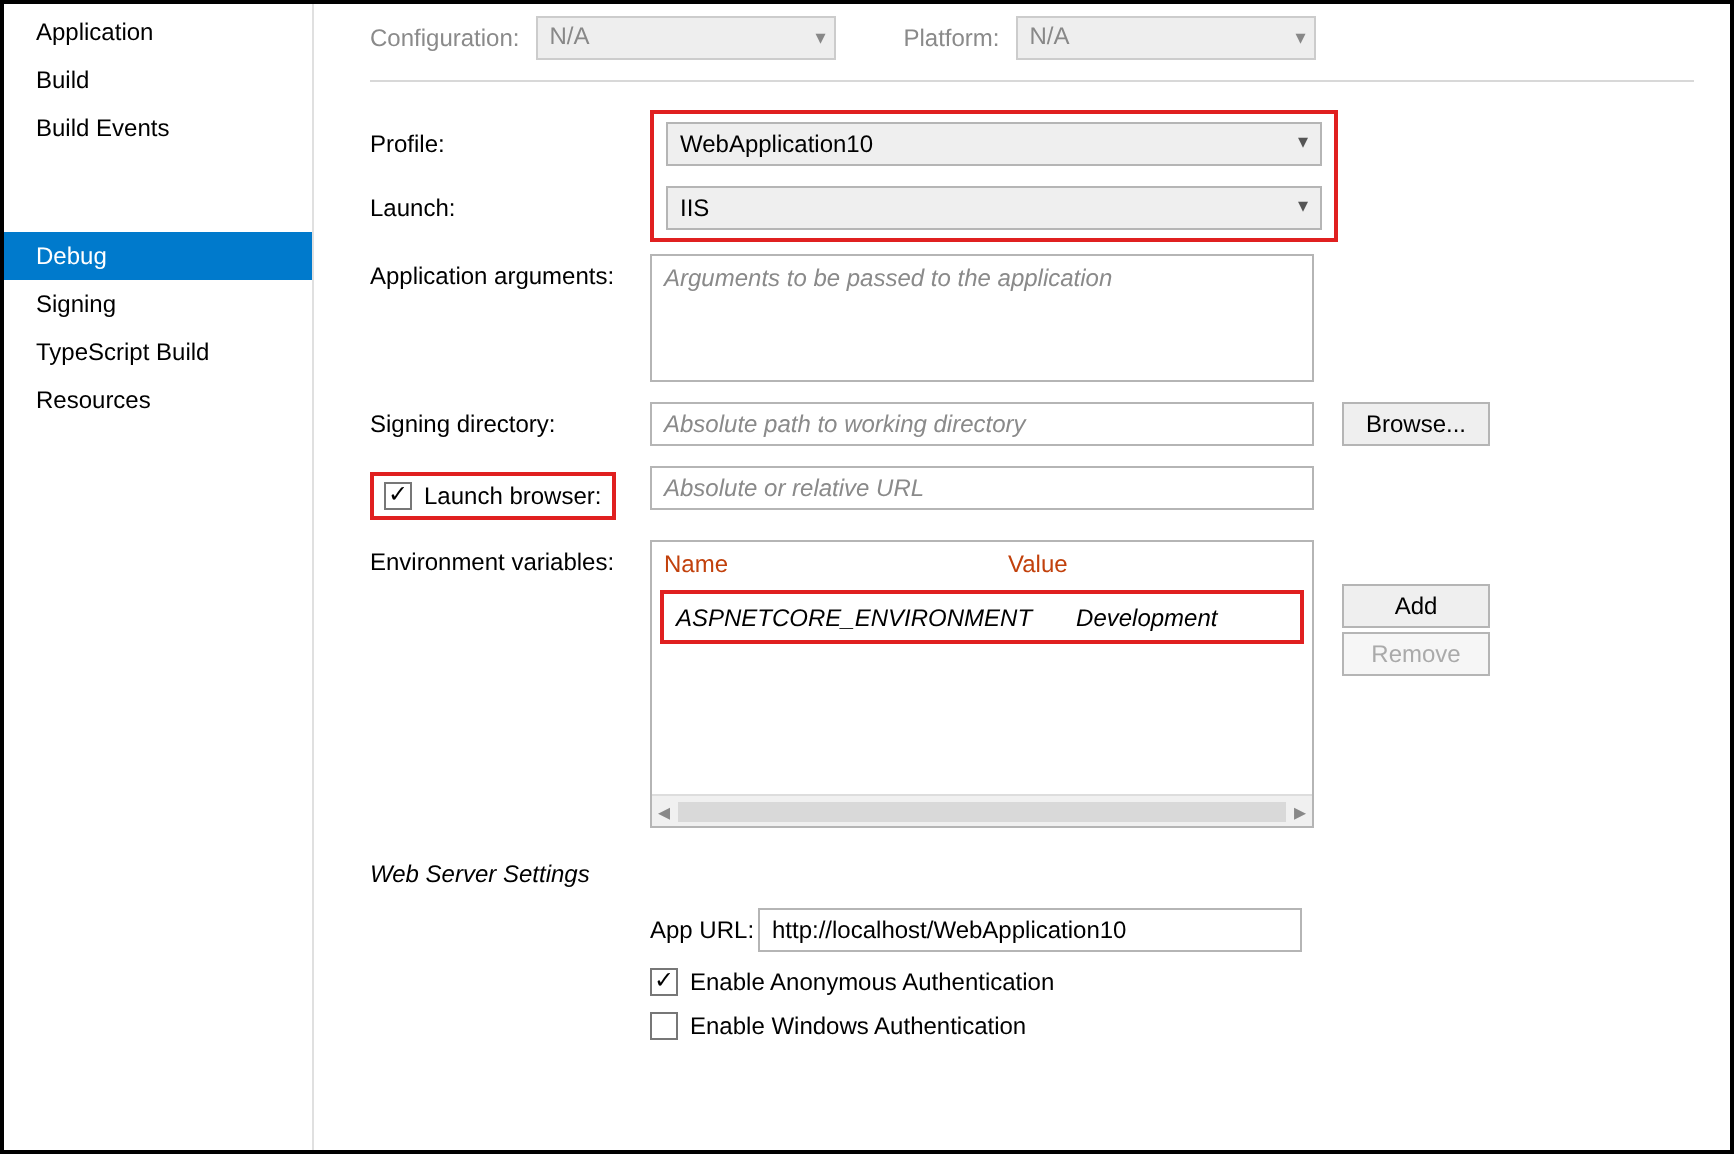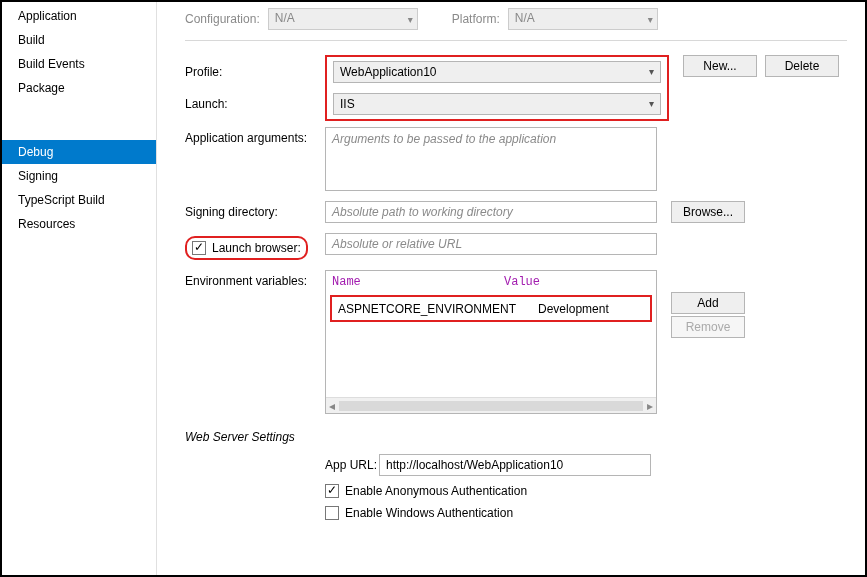--- a/index.html
+++ b/index.html
@@ -175,30 +175,29 @@
     border: 1px solid #b5b5b5;
     background: #fff;
     display: flex;
     flex-direction: column;
   }
   .env-table .header, .env-table .datarow {
     display: flex;
   }
   .env-table .header div {
     padding: 4px 6px;
-    color: #a21caf;
-    font-family: Liberation Mono, monospace;
+    color: #c2410c;
   }
   .env-table .header .col-1 { flex: 0 0 172px; }
   .env-table .header .col-2 { flex: 1; }
   .env-table .body {
     flex: 1;
     overflow: hidden;
   }
-  .env-table .datarow { border-top: 1px solid transparent; }
+  .env-table .datarow { border-top: 1px solid transparent; font-style: italic; }
   .env-table .datarow div { padding: 4px 6px; }
   .env-table .datarow .col-1 { flex: 0 0 172px; }
   .env-table .datarow .col-2 { flex: 1; margin-left: 10px; }
   .table-highlight {
     border: 2px solid #e02020;
     margin: 2px 4px 0 4px;
   }
   .scrollbar {
     height: 16px;
     background: #f0f0f0;
@@ -240,21 +239,20 @@
     padding-top: 3px;
   }
 </style>
 </head>
 <body>
 
 <div class="sidebar">
   <div class="sidebar-item">Application</div>
   <div class="sidebar-item">Build</div>
   <div class="sidebar-item">Build Events</div>
-  <div class="sidebar-item">Package</div>
   <div class="sidebar-item active">Debug</div>
   <div class="sidebar-item">Signing</div>
   <div class="sidebar-item">TypeScript Build</div>
   <div class="sidebar-item">Resources</div>
 </div>
 
 <div class="main">
 
   <div class="config-bar">
     <label>Configuration:</label>
@@ -278,24 +276,20 @@
     <div class="profile-highlight" style="width:344px;">
       <div class="dropdown" style="margin-bottom:10px;">
         <span>WebApplication10</span>
         <span class="caret">▾</span>
       </div>
       <div class="dropdown">
         <span>IIS</span>
         <span class="caret">▾</span>
       </div>
     </div>
-    <div class="right-buttons">
-      <button class="btn wide">New...</button>
-      <button class="btn wide">Delete</button>
-    </div>
   </div>
 
   <div class="row" style="margin-top:6px;">
     <div class="label">Application arguments:</div>
     <div class="control">
       <div class="textarea placeholder">Arguments to be passed to the application</div>
     </div>
   </div>
 
   <div class="row">
@@ -303,21 +297,21 @@
     <div class="control">
       <div class="textinput placeholder">Absolute path to working directory</div>
     </div>
     <div class="right-buttons">
       <button class="btn wide">Browse...</button>
     </div>
   </div>
 
   <div class="row">
     <div class="launch-check-wrap">
-      <span class="highlight" style="display:inline-flex; align-items:center; padding:3px 5px;border-radius:10px;">
+      <span class="highlight" style="display:inline-flex; align-items:center; padding:3px 5px;">
         <span class="checkbox">
           <span class="chkbox checked"></span>
           <span>Launch browser:</span>
         </span>
       </span>
     </div>
     <div class="control" style="margin-left:8px;">
       <div class="textinput placeholder">Absolute or relative URL</div>
     </div>
   </div>

